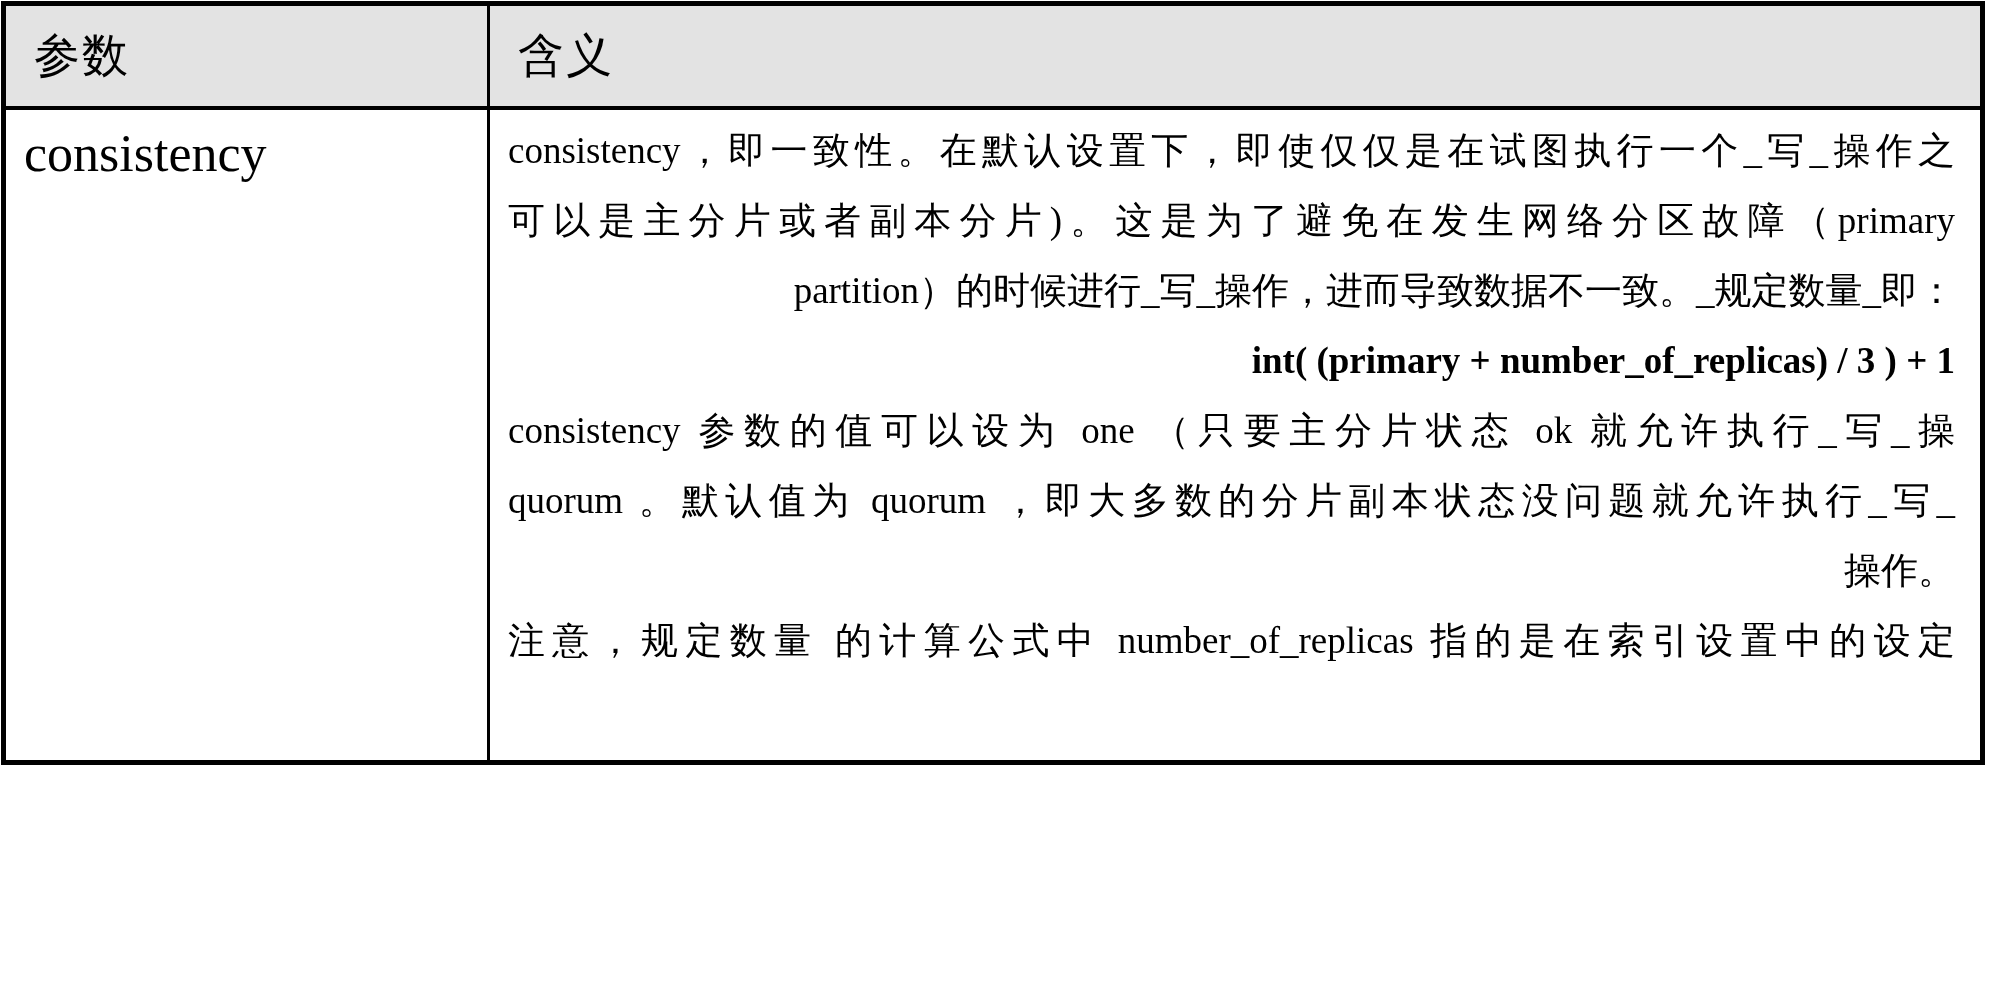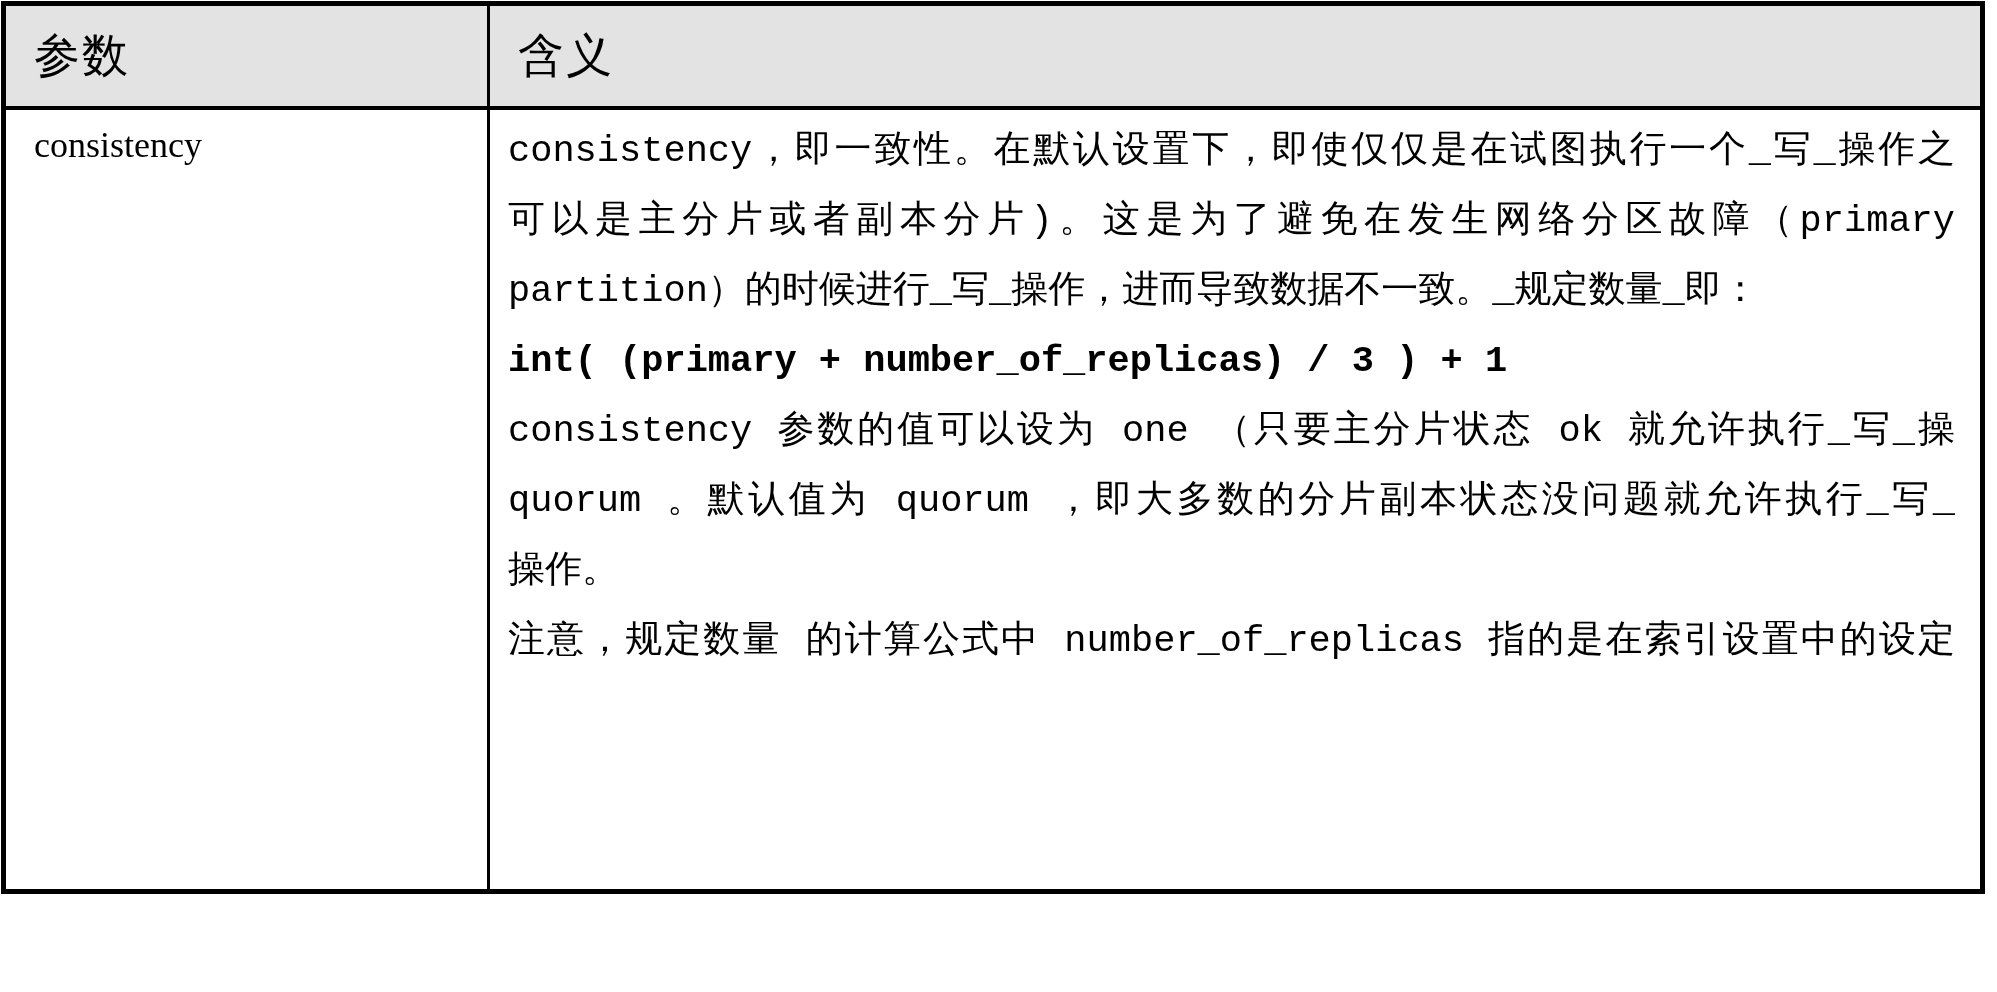--- a/index.html
+++ b/index.html
@@ -10,21 +10,21 @@
     height: 992px;
     font-family: "Liberation Serif", "DejaVu Serif", serif;
     color: #000000;
     overflow: hidden;
   }
   .table {
     position: absolute;
     left: 1px;
     top: 1px;
     width: 1984px;
-    height: 893px;
+    height: 764px;
     border: 5px solid #000000;
     box-sizing: border-box;
     display: flex;
     flex-direction: column;
     background: #c4b5fd;
   }
   .row {
     display: flex;
     flex-direction: row;
     width: 100%;
@@ -43,41 +43,40 @@
   .cell {
     box-sizing: border-box;
   }
   .col1 {
     flex: 0 0 484px;
     width: 484px;
     border-right: 3px solid #000000;
   }
   .col2 {
     flex: 1 1 auto;
-    font-family: Liberation Mono, monospace;
   }
   .header-cell {
     display: flex;
     align-items: center;
     font-size: 46px;
     padding-left: 28px;
     letter-spacing: 2px;
   }
   .param-cell {
-    font-size: 36px;
-    padding: 14px 10px 0 28px;
+    font-size: 52px;
+    padding: 14px 10px 0 18px;
   }
   .meaning-cell {
     padding: 6px 25px 0 18px;
   }
   .line {
     font-size: 37px;
     line-height: 70px;
     height: 70px;
-    text-align: left;
+    text-align: right;
     white-space: normal;
     overflow: visible;
   }
   .line.justify {
     text-align: justify;
     text-align-last: justify;
   }
   .line.bold {
     font-weight: bold;
   }

